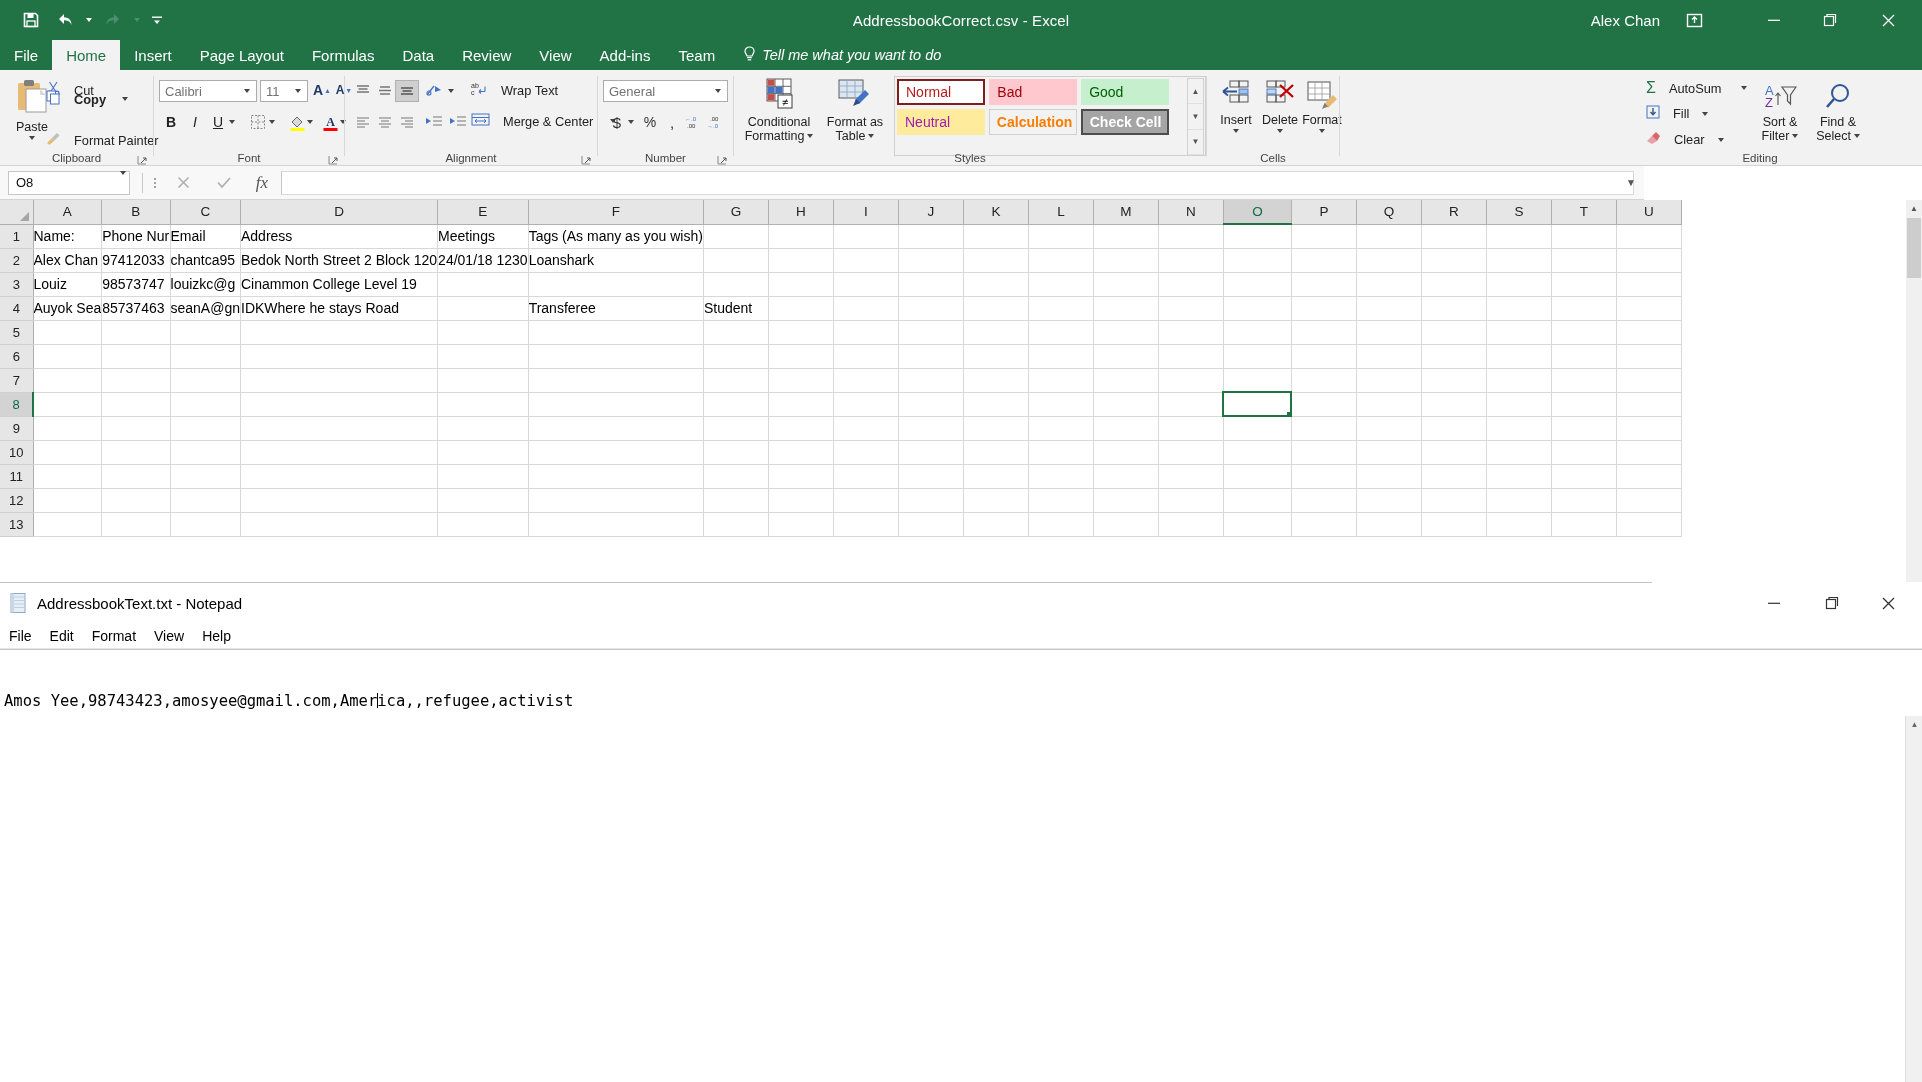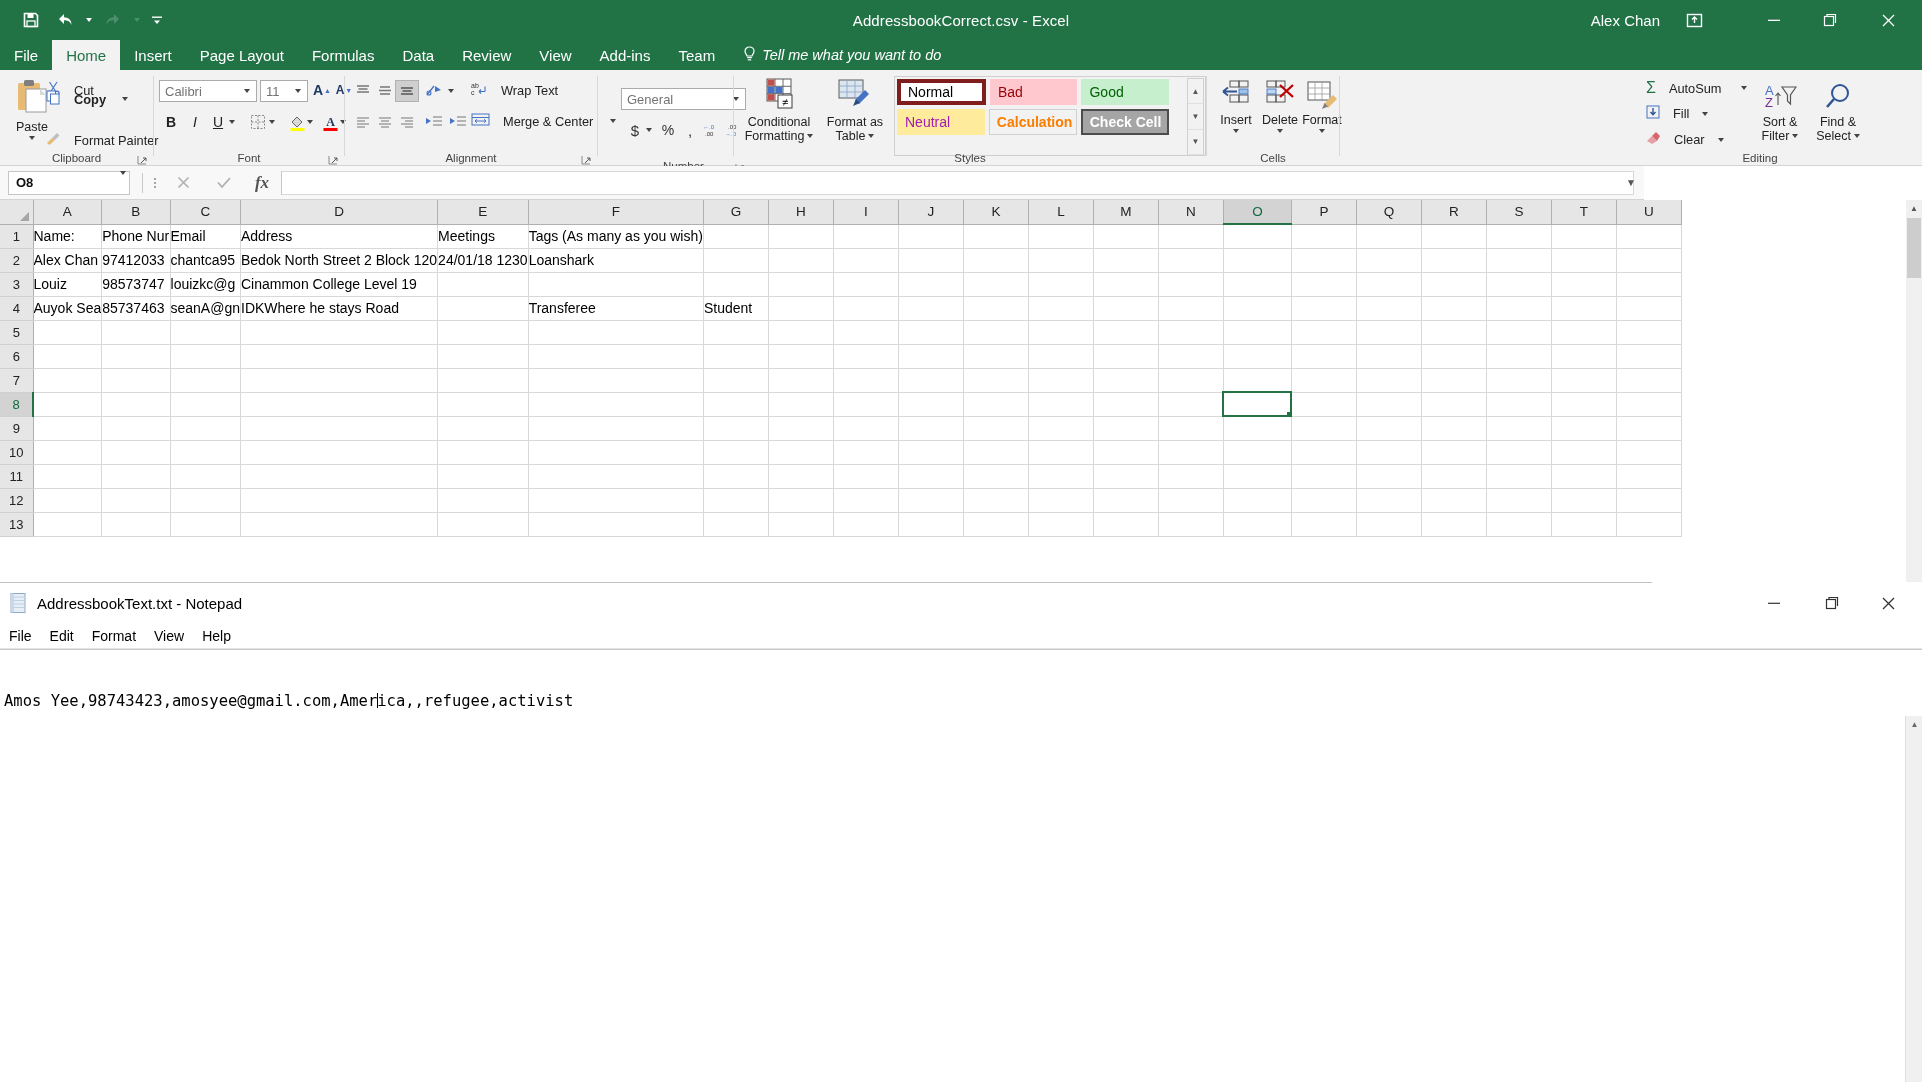--- a/index.html
+++ b/index.html
@@ -97,37 +97,37 @@
     width:24px; height:22px; display:flex; align-items:center; justify-content:center;
     cursor:pointer; font-size:14px; color:#222;
   }
   .icbtn.pressed { background:#cfcfcf; border:1px solid #b0b0b0; }
 
   
   .stylecell {
     height:26px; display:flex; align-items:center; padding:0 7px;
     font-size:14px; cursor:pointer; white-space:nowrap; overflow:hidden;
   }
-  .sc-normal { background:#fff; border:4px solid #7f1d1d; color:#000000; }
+  .sc-normal { background:#fff; border:2px solid #7f1d1d; color:#b91c1c; }
   .sc-bad { background:#ffc7ce; color:#9c0006; border:1px solid #ffc7ce; }
   .sc-good { background:#c6efce; color:#006100; border:1px solid #c6efce; }
   .sc-neutral { background:#ffeb9c; color:#a21caf; border:1px solid #ffeb9c; }
   .sc-calc { background:#f2f2f2; color:#fa7d00; border:1px solid #d0d0d0; font-weight:bold; }
   .sc-check { background:#a5a5a5; color:#ffffff; border:2px solid #4d4d4d; font-weight:bold; }
   .gal-scroll {
     position:absolute; right:0; top:6px; width:17px; height:78px;
     background:#f2f2f2; border:1px solid #d0d0d0; display:flex; flex-direction:column;
   }
   .gal-scroll div { flex:1; display:flex; align-items:center; justify-content:center; font-size:8px; color:#555; cursor:pointer; border-bottom:1px solid #e0e0e0; }
 
   
   .formulabar {
     position:absolute; left:0; top:166px; width:1644px; height:34px;
     background:#f8f8f8; border-bottom:1px solid #d4d4d4;
-    display:flex; align-items:center;font-weight:bold;
+    display:flex; align-items:center;
   }
   .namebox {
     margin-left:8px; width:122px; height:24px; background:#fff; border:1px solid #c6c6c6;
     display:flex; align-items:center; padding:0 3px 0 7px; font-size:13px; color:#111; cursor:pointer;
   }
   .namebox .nv { flex:1; }
   .fb-sep { width:1px; height:20px; background:#c9c9c9; margin:0 6px 0 12px; }
   .fb-dots { width:12px; display:flex; flex-direction:column; align-items:center; gap:2px; }
   .fb-dots i { width:2px;height:2px;background:#888;border-radius:50%; }
   .fb-ic { width:44px; height:26px; display:flex; align-items:center; justify-content:center; cursor:pointer; }
@@ -512,21 +512,21 @@
         <div class="rgroup-label">Alignment</div>
         <div class="dlg-launcher">
           <svg width="11" height="11" viewBox="0 0 11 11">
               <path d="M1 1 V9 H9" stroke="#888" stroke-width="1" fill="none"></path>
               <path d="M4 8 L9 3 M9 3 H6 M9 3 V6" stroke="#555" stroke-width="1" fill="none"></path>
             </svg>
         </div>
       </div>
       <div class="rsep" style="left:597px"></div>
 
-      <div class="rgroup" style="left:616px; width:135px;margin-top:8px;">
+      <div class="rgroup" style="left:598px; width:135px;">
         <div class="combo" style="position:absolute; left:5px; top:10px; width:125px;">
           <span class="cv">General</span>
           <span class="cd">
               <span class="caret"></span>
             </span>
         </div>
         <div class="icbtn" style="position:absolute; left:7px; top:41px;">
           <span style="font-size:15px;color:#333">$</span>
         </div>
         <div class="icbtn" style="position:absolute; left:27px; top:41px; width:12px;">

